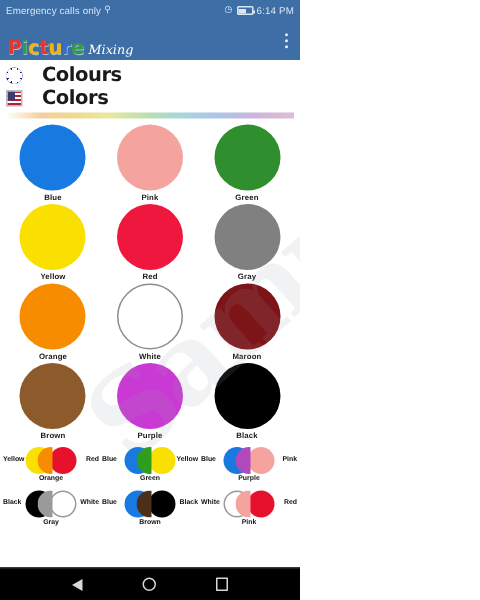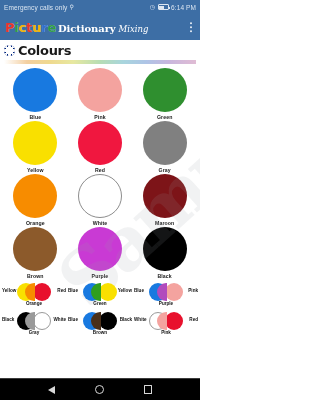--- a/index.html
+++ b/index.html
@@ -29,21 +29,21 @@
     width: 1.2px; height: 2.4px; background: #dbe6f2;
   }
   .batt::before {
     content: ""; position: absolute; left: .7px; top: .7px;
     width: 5px; height: 3.2px; background: #dbe6f2;
   }
 
   
   .appbar {
     height: 26px; background: #3d6ea5;
-    display: flex; align-items: center; padding: 0 5px;
+    display: flex; align-items: flex-end; padding: 0 5px;
     position: relative;
   }
   .logo { display: flex; align-items: baseline; gap: 2px; white-space: nowrap; }
   .logo .w1 {
     font-family: "DejaVu Sans", sans-serif;
     font-size: 13px; font-weight: bold; letter-spacing: -.2px;
   }
   .logo .w1 span { text-shadow: .4px .4px 0 rgba(255,255,255,.55); }
   .logo .w2 {
     font-family: "DejaVu Serif", serif; font-size: 10px;
@@ -55,21 +55,21 @@
   }
   .kebab {
     position: absolute; right: 6px; top: 50%; transform: translateY(-50%);
     display: flex; flex-direction: column; gap: 1.6px; align-items: center;
     padding: 2px;
   }
   .kebab i { width: 2.2px; height: 2.2px; background: #e9eff6; border-radius: 50%; display: block; }
 
   
   .pagehead { padding: 3px 4px 0 4px; background: #fff; }
-  .headrow { display: flex; align-items: center; gap: 3px; height: 15px; }
+  .headrow { display: flex; align-items: center; gap: 13px; height: 15px; }
   .headrow .label {
     font-family: "DejaVu Sans", sans-serif;
     font-size: 13px; font-weight: bold; color: #1a1a1a; letter-spacing: -.3px;
     line-height: 1;
   }
   .flag { width: 11px; height: 11px; flex: 0 0 auto; position: relative; overflow: hidden; }
   .flag-uk { border-radius: 50%; background: #00247d; }
   .flag-uk::before {
     content: ""; position: absolute; inset: 0;
     background:
@@ -191,35 +191,38 @@
       <span class="batt"></span>
       <span>6:14 PM</span>
     </div>
   </div>
 
   <div class="appbar">
     <div class="logo">
       <span class="w1">
         <span style="color:#e8342a">P</span><span style="color:#2f9e44">i</span><span style="color:#f4b400">c</span><span style="color:#e8342a">t</span><span style="color:#f4b400">u</span><span style="color:#2f6fd0">r</span><span style="color:#2f9e44">e</span>
       </span>
-      <span class="w2">Dictionary</span>
       <span class="w3">Mixing</span>
     </div>
     <div class="kebab">
       <i></i>
         <i></i>
         <i></i>
     </div>
   </div>
 
   <div class="pagehead">
     <div class="headrow">
       <span class="flag flag-uk"></span>
       <span class="label">Colours</span>
     </div>
+    <div class="headrow">
+      <span class="flag flag-us"></span>
+      <span class="label">Colors</span>
+    </div>
     <div class="rainbow"></div>
   </div>
 
   <div class="watermark">
     <span>Sample</span>
   </div>
 
   <div class="grid" id="color-grid">
       <div class="cell">
         <div class="swatch" style="background: rgb(24, 121, 224);"></div>

